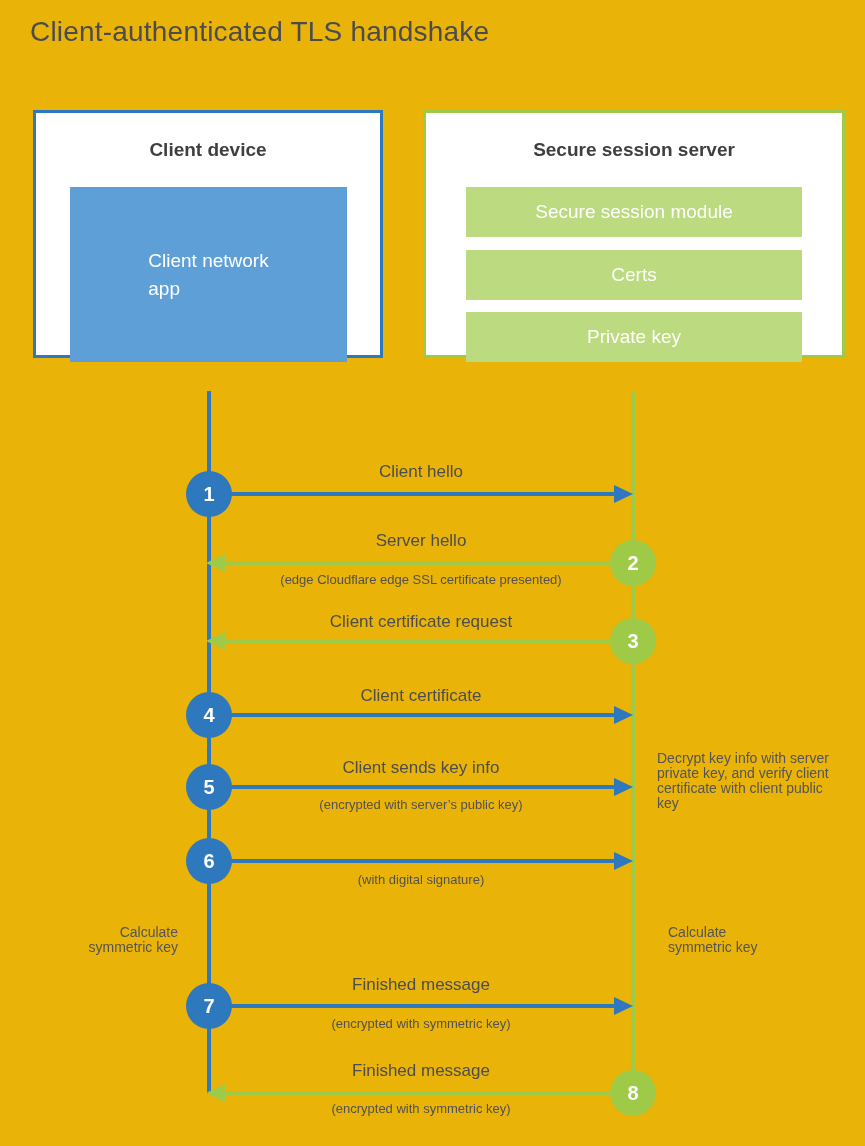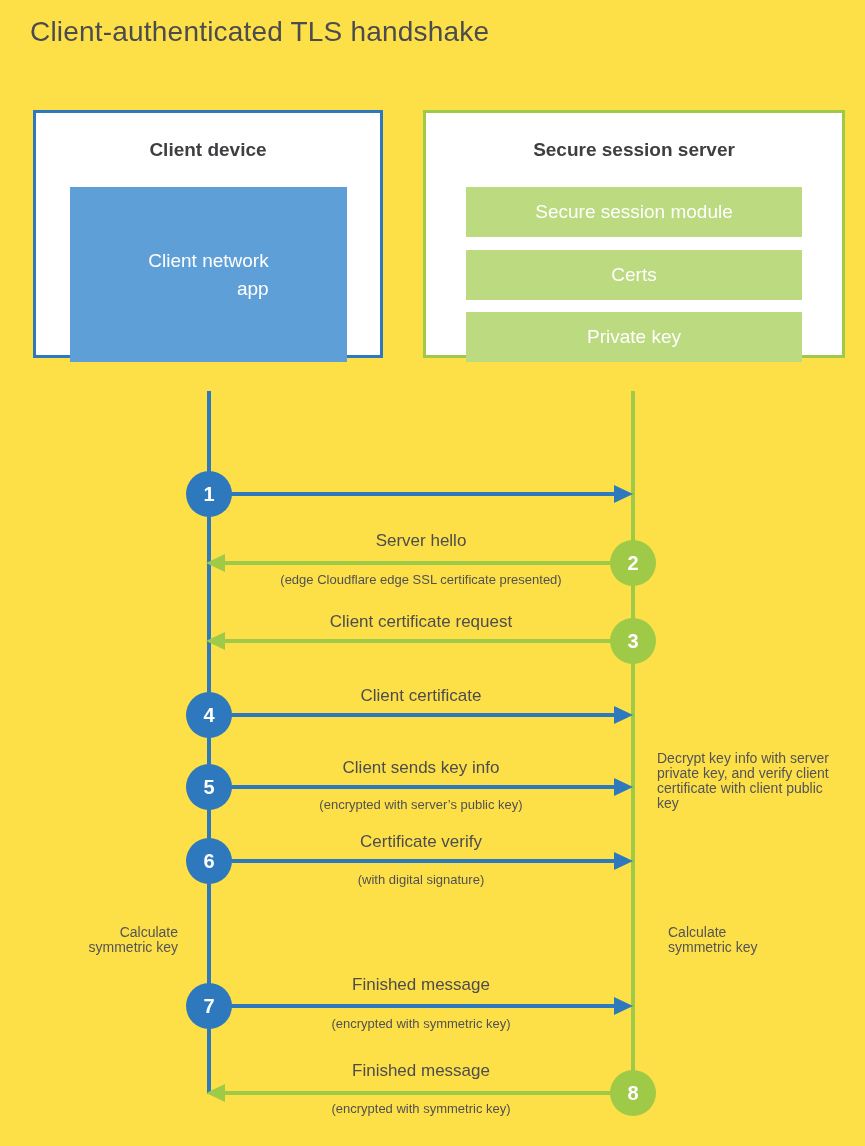--- a/index.html
+++ b/index.html
@@ -13,21 +13,21 @@
   * { margin: 0; padding: 0; box-sizing: border-box; }
   html, body { background: #ffffff; }
   body {
     font-family: "Liberation Sans", "DejaVu Sans", sans-serif;
     color: var(--text_mid);
   }
   .canvas {
     position: relative;
     width: 865px;
     height: 1146px;
-    background: #fde047;
+    background: #eab308;
     overflow: hidden;
   }
   .page-title {
     position: absolute;
     left: 30px;
     top: 16px;
     font-size: 28px;
     font-weight: 300;
     letter-spacing: 0.2px;
     color: #4c4c4e;
@@ -52,21 +52,21 @@
     color: var(--text_dark);
   }
   .app-box {
     position: absolute;
     left: 34px; top: 74px;
     width: 277px; height: 175px;
     background: var(--blue_light);
     display: flex;
     align-items: center;
     justify-content: center;
-    text-align: right;
+    text-align: left;
     color: #ffffff;
     font-size: 19px;
     line-height: 28px;
     white-space: pre-line;
   }
   .module-bar {
     position: absolute;
     left: 40px;
     width: 336px;
     height: 50px;
@@ -172,20 +172,21 @@
   <div class="entity-box server">
     <div class="entity-title">Secure session server</div>
     <div class="module-bar" style="top:74px">Secure session module</div>
     <div class="module-bar" style="top:137px">Certs</div>
     <div class="module-bar" style="top:199px">Private key</div>
   </div>
 
   <div class="vline blue"></div>
   <div class="vline green"></div>
 
+  <div class="msg" style="top:462px">Client hello</div>
   <div class="arrow right blue" style="top:485px">
       <span class="shaft"></span>
       <span class="head"></span>
     </div>
   <div class="circle blue" style="left:186px; top:471px">1</div>
 
   <div class="msg" style="top:531px">Server hello</div>
   <div class="arrow left green" style="top:554px">
       <span class="shaft"></span>
       <span class="head"></span>
@@ -208,21 +209,20 @@
   <div class="circle blue" style="left:186px; top:692px">4</div>
 
   <div class="msg" style="top:758px">Client sends key info</div>
   <div class="arrow right blue" style="top:778px">
       <span class="shaft"></span>
       <span class="head"></span>
     </div>
   <div class="sub" style="top:797px">(encrypted with server’s public key)</div>
   <div class="circle blue" style="left:186px; top:764px">5</div>
 
-  <div class="msg" style="top:832px">Certificate verify</div>
   <div class="arrow right blue" style="top:852px">
       <span class="shaft"></span>
       <span class="head"></span>
     </div>
   <div class="sub" style="top:872px">(with digital signature)</div>
   <div class="circle blue" style="left:186px; top:838px">6</div>
 
   <div class="note" style="left:657px; top:751px; width:176px;">Decrypt key info with server private key, and verify client certificate with client public key</div>
   <div class="note prewrap" style="left:58px; top:925px; width:120px; text-align:right;">Calculate
 symmetric key</div>

